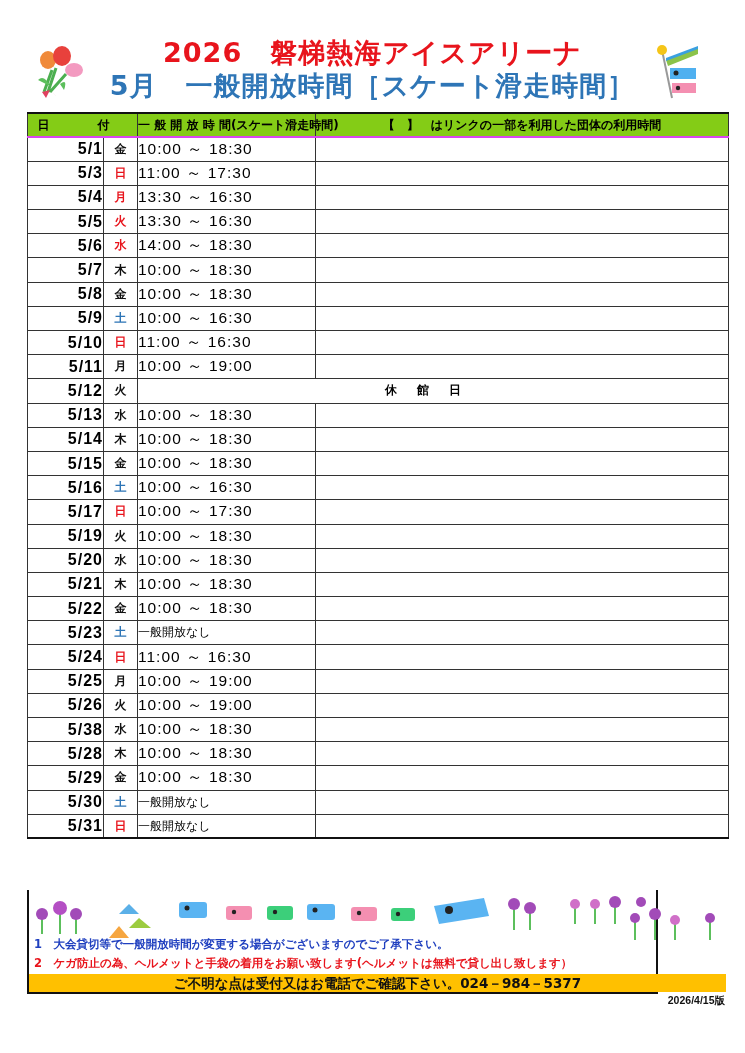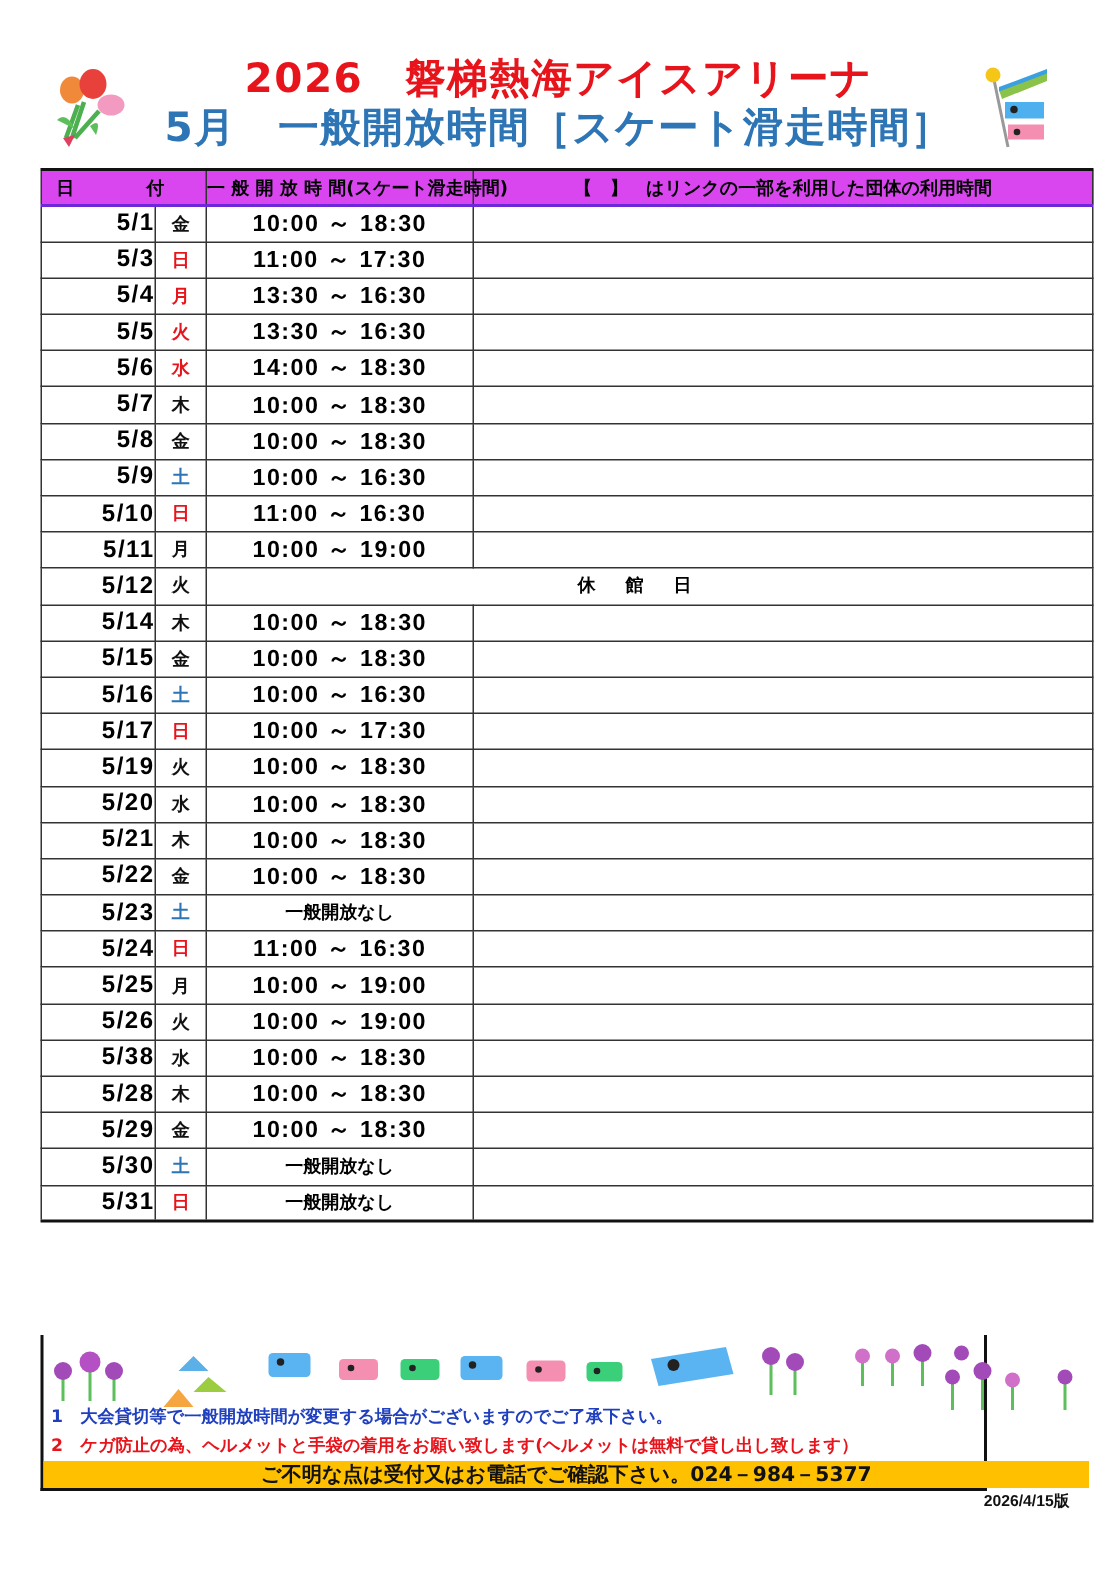--- a/index.html
+++ b/index.html
@@ -3,40 +3,40 @@
 <meta charset="utf-8">
 <style>
   * { margin:0; padding:0; box-sizing:border-box; }
   body { width:745px; height:1053px; background:#fff; font-family:"DejaVu Sans", sans-serif; position:relative; overflow:hidden; }
   .title1 { position:absolute; left:0; width:745px; top:38px; text-align:center; font-weight:bold; font-size:27px; line-height:30px; color:#e8141c; letter-spacing:1px; }
   .title2 { position:absolute; left:0; width:745px; top:69px; text-align:center; font-weight:bold; font-size:27px; line-height:34px; color:#2e75b6; letter-spacing:1px; }
   .deco-tl { position:absolute; left:30px; top:40px; width:58px; height:60px; }
   .deco-tr { position:absolute; left:652px; top:40px; width:50px; height:62px; }
   table.sched { position:absolute; left:27px; top:112px; width:701px; border-collapse:collapse; table-layout:fixed; }
   table.sched td, table.sched th { border:1px solid #333; height:24.2px; padding:0; vertical-align:middle; }
-  table.sched th { background:#d946ef; font-weight:bold; font-size:12px; height:24px; border-top:2px solid #111; border-bottom:2px solid #6d28d9; }
+  table.sched th { background:#84cc16; font-weight:bold; font-size:12px; height:24px; border-top:2px solid #111; border-bottom:2px solid #d946ef; }
   th.h-date { border-left:2px solid #111; border-right:2px solid #111; letter-spacing:18px; padding-left:14px; }
   th.h-time { font-size:8.5px; text-align:left; padding-left:3px; white-space:nowrap; letter-spacing:0px; }
   th.h-note { border-right:2px solid #111; font-size:11px; text-align:center; }
   td.c-date { border-left:2px solid #111; text-align:right; font-weight:bold; font-size:16px; font-family:"Liberation Sans", sans-serif; letter-spacing:1px; }
   td.c-dow { text-align:center; font-weight:bold; font-size:12px; border-right:2px solid #111; }
-  td.c-time { text-align:center; font-size:15.5px; font-family:"Liberation Sans", sans-serif; font-weight:bold; letter-spacing:1px; white-space:nowrap; }
+  td.c-time { text-align:left; font-size:15.5px; font-family:"Liberation Sans", sans-serif; font-weight:normal; letter-spacing:1px; white-space:nowrap; }
   td.c-time.none { font-family:"DejaVu Sans", sans-serif; font-size:12px; letter-spacing:0; }
   td.c-note { border-right:2px solid #111; }
   td.c-closed { border-right:2px solid #111; text-align:center; font-weight:bold; font-size:12px; letter-spacing:20px; padding-left:14px; }
   tr:last-child td { border-bottom:2px solid #111; }
   .dow-red { color:#e8141c; }
   .dow-blue { color:#2e75b6; }
   .dow-black { color:#111; }
   .footer { position:absolute; left:27px; top:890px; width:631px; height:104px; border:2px solid #111; border-top:none; }
   .deco-row { position:absolute; left:0; top:4px; width:697px; height:50px; }
   .note1 { position:absolute; left:5px; top:47px; font-size:11.5px; font-weight:bold; color:#1f3fbf; white-space:nowrap; }
   .note2 { position:absolute; left:5px; top:66px; font-size:11.5px; font-weight:bold; color:#e8141c; white-space:nowrap; }
   .contact { position:absolute; left:0; bottom:0; width:697px; height:18px; background:#ffc000; text-align:center; font-weight:bold; font-size:13.5px; line-height:18px; color:#111; }
-  .version { position:absolute; right:32px; top:994px; font-size:10.5px; font-weight:bold; font-family:"Liberation Sans", sans-serif; color:#111; }
+  .version { position:absolute; right:20px; top:994px; font-size:10.5px; font-weight:bold; font-family:"Liberation Sans", sans-serif; color:#111; }
 </style>
 </head>
 <body>
 
 <svg class="deco-tl" viewBox="0 0 58 60">
   <path d="M22 30 L14 52 M26 28 L18 52 M36 34 L20 52" stroke="#4caf50" stroke-width="3" fill="none"></path>
   <path d="M8 40 Q14 34 20 46 Z" fill="#5cbf5c"></path>
   <path d="M30 44 Q38 38 34 50 Z" fill="#5cbf5c"></path>
   <ellipse cx="18" cy="20" rx="8" ry="9" fill="#f08a3a"></ellipse>
   <ellipse cx="32" cy="16" rx="9" ry="10" fill="#e8413c"></ellipse>
@@ -129,20 +129,26 @@
       <tr>
         <td class="c-date">5/11</td>
         <td class="c-dow dow-black">月</td>
         <td class="c-time">10:00 ～ 19:00</td>
         <td class="c-note"></td>
       </tr>
       <tr>
         <td class="c-date">5/12</td>
         <td class="c-dow dow-black">火</td>
         <td class="c-closed" colspan="2">休館日</td>
+      </tr>
+      <tr>
+        <td class="c-date">5/13</td>
+        <td class="c-dow dow-black">水</td>
+        <td class="c-time">10:00 ～ 18:30</td>
+        <td class="c-note"></td>
       </tr>
       <tr>
         <td class="c-date">5/14</td>
         <td class="c-dow dow-black">木</td>
         <td class="c-time">10:00 ～ 18:30</td>
         <td class="c-note"></td>
       </tr>
       <tr>
         <td class="c-date">5/15</td>
         <td class="c-dow dow-black">金</td>

